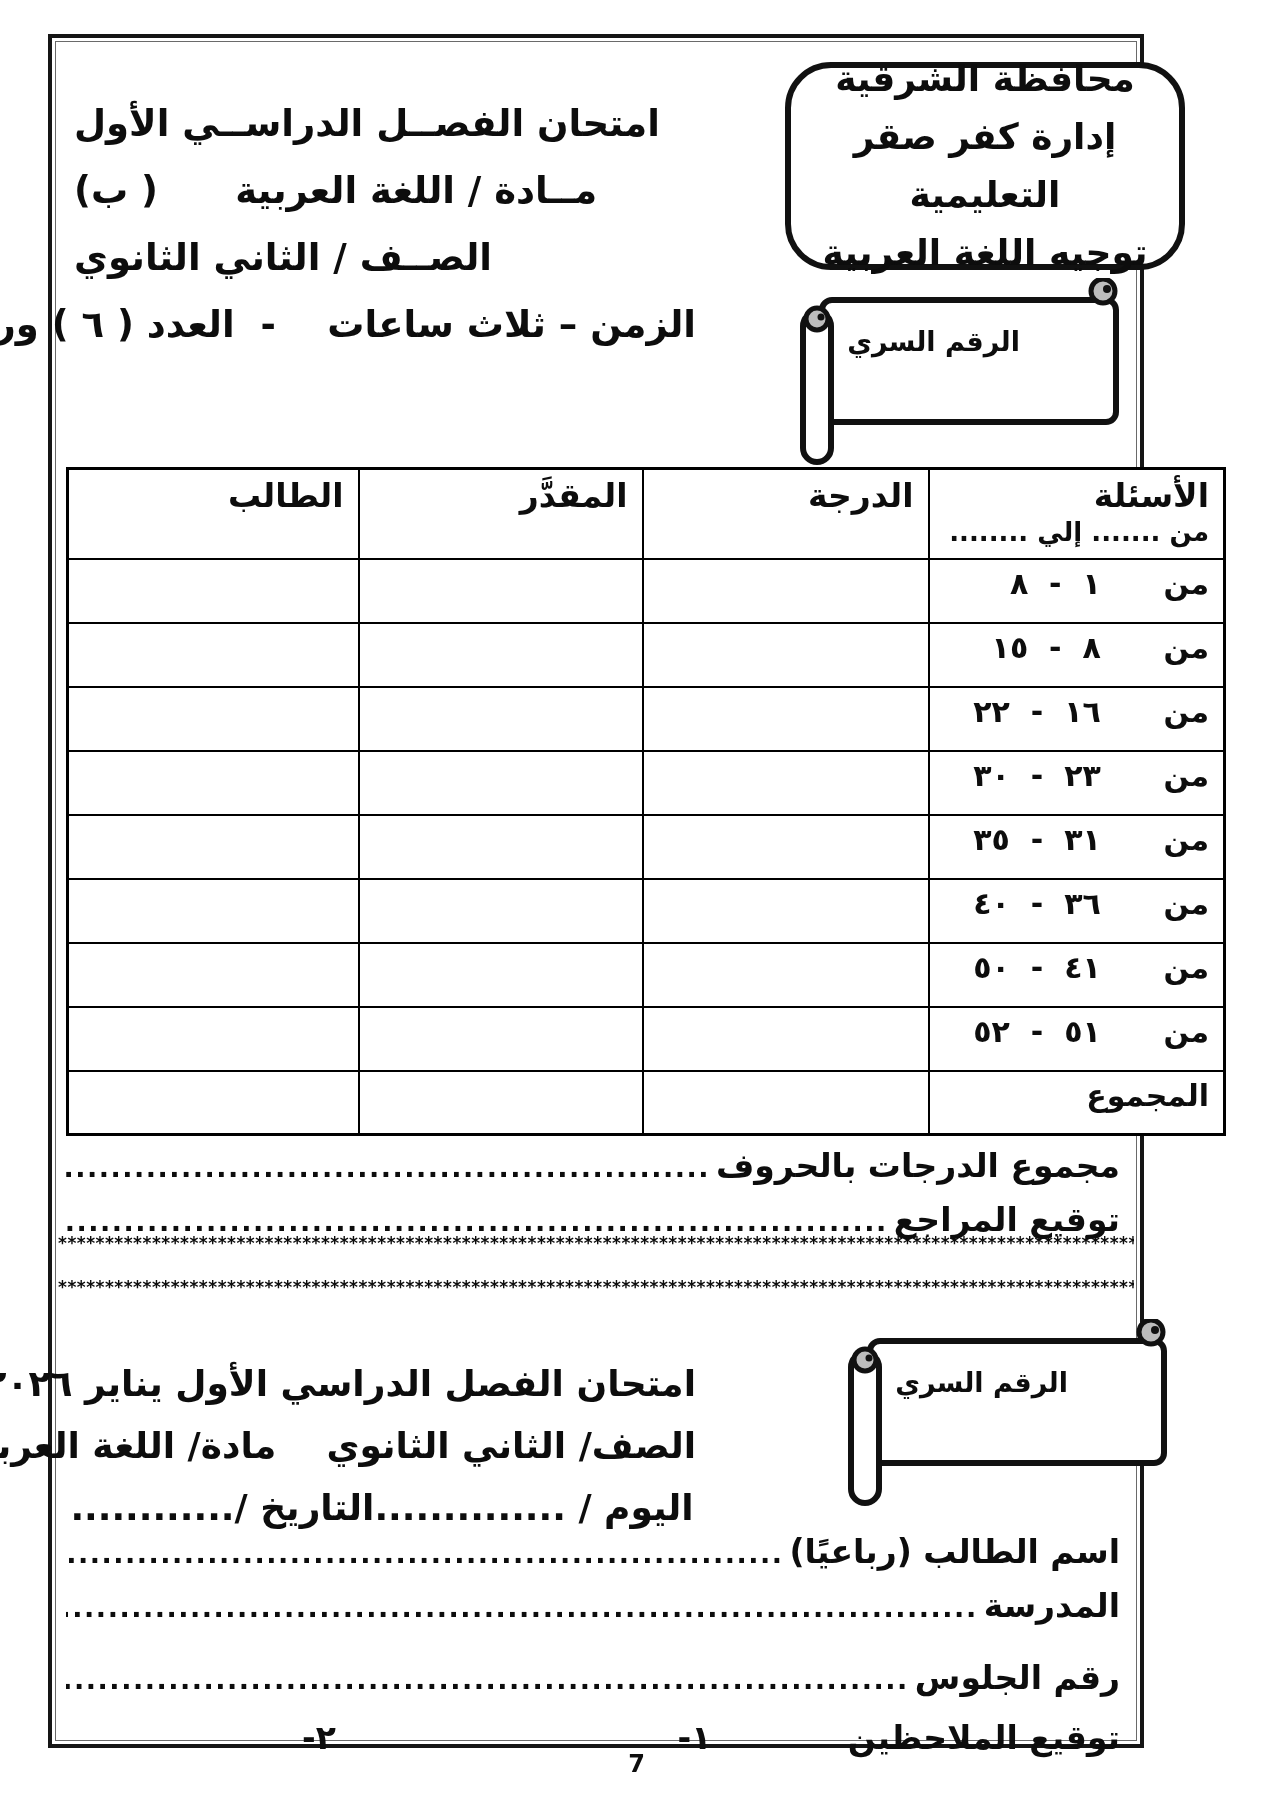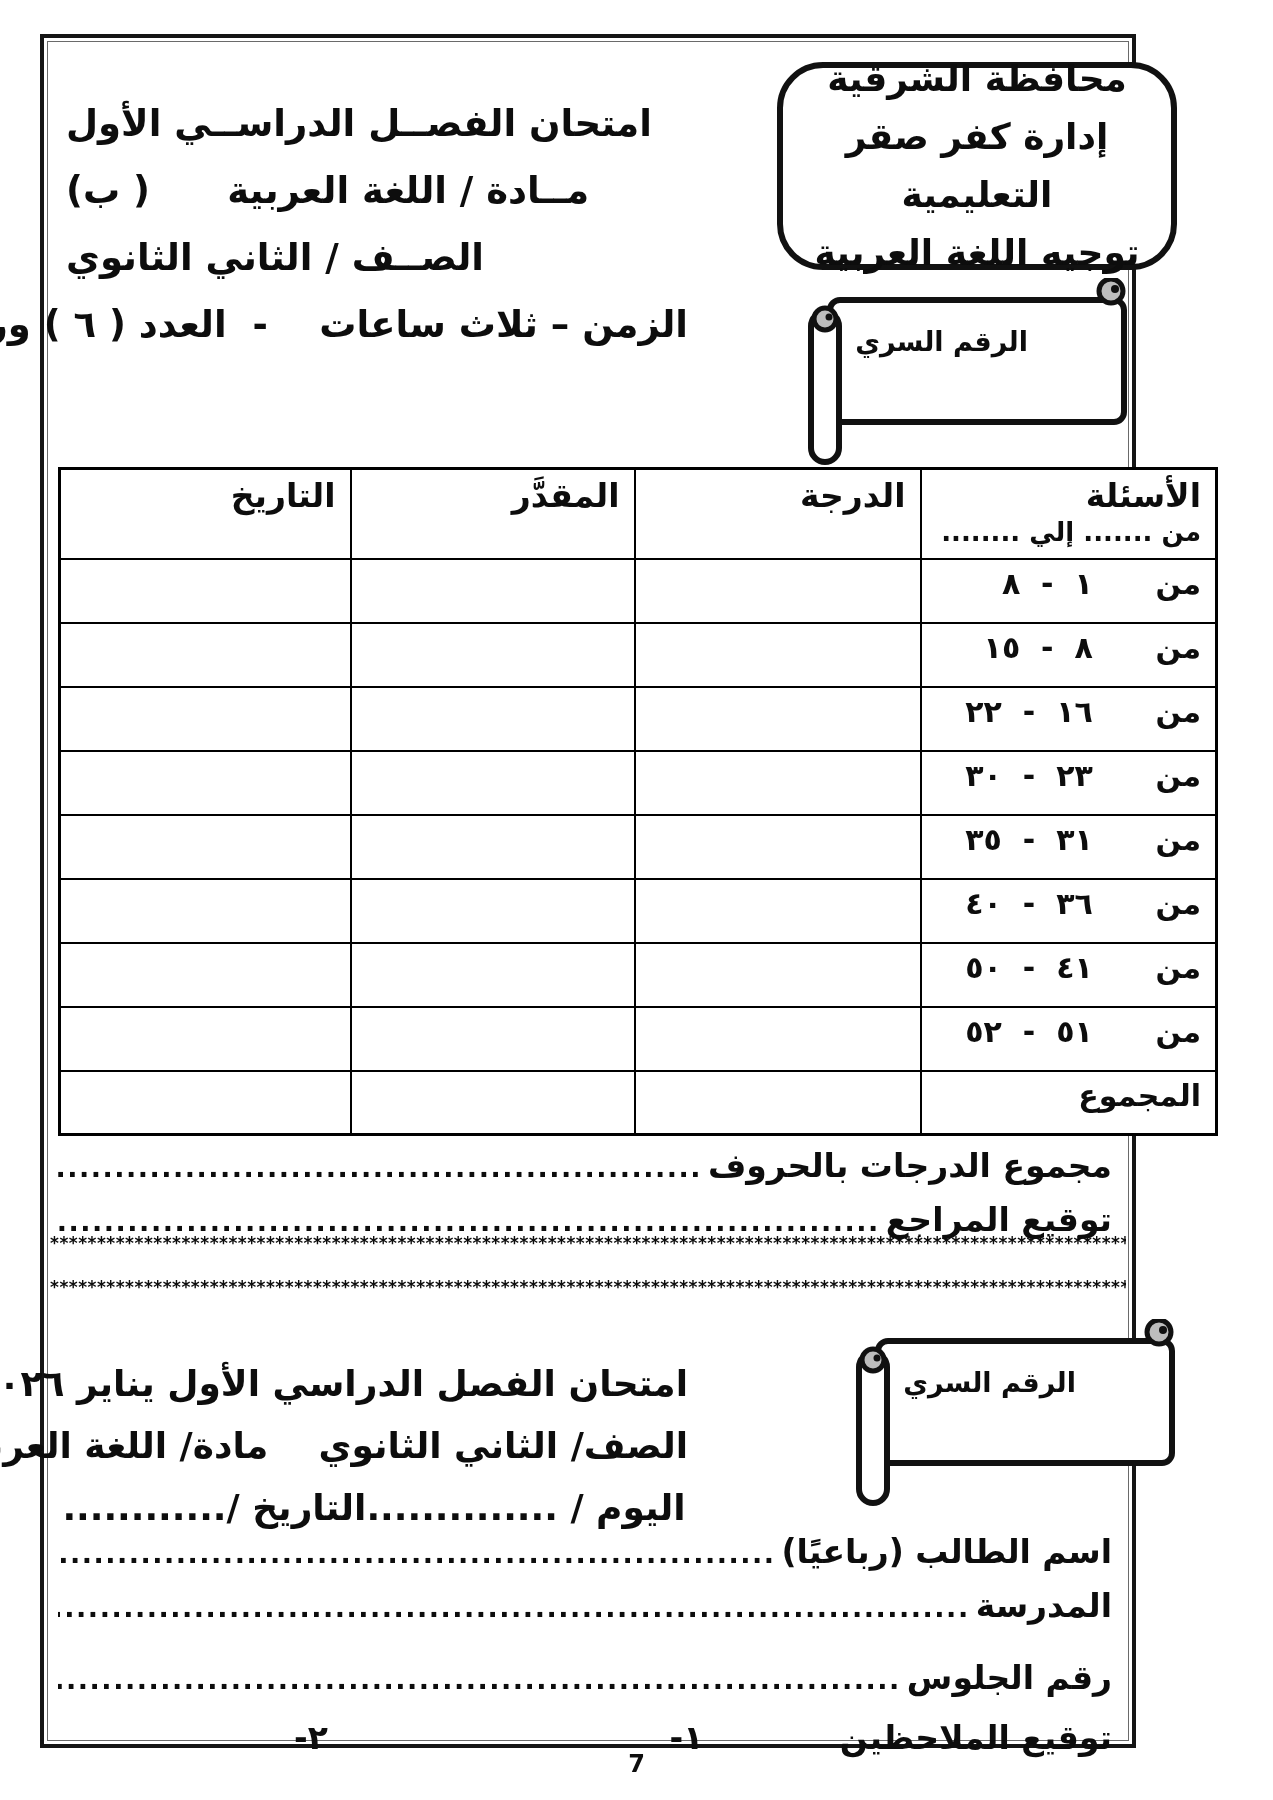--- a/index.html
+++ b/index.html
@@ -1,39 +1,39 @@
 <!DOCTYPE html>
 <html lang="ar" dir="rtl"><head>
 <meta charset="utf-8">
 <style>
   html,body{margin:0;padding:0;background:#fff;}
   body{
     width:1273px;height:1800px;position:relative;overflow:hidden;
     font-family:"DejaVu Sans",sans-serif;font-weight:bold;color:#0d0d0d;
   }
   .sheet{
-    position:absolute;left:40px;top:34px;width:1096px;height:1714px;
+    position:absolute;left:48px;top:34px;width:1096px;height:1714px;
     border:4px solid #151515;box-sizing:border-box;background:#fff;direction:rtl;
   }
   .inner-line{
     position:absolute;left:3px;top:3px;right:3px;bottom:3px;
     border:1.5px solid #6a6a6a;pointer-events:none;z-index:0;
   }
   .gov-box{
     position:absolute;left:733px;top:24px;width:400px;height:208px;
     border:6px solid #111;border-radius:46px;box-sizing:border-box;
     display:flex;flex-direction:column;justify-content:center;align-items:center;
     font-size:36px;line-height:58px;text-align:center;z-index:2;background:#fff;
   }
   .exam-header{
     position:absolute;left:22px;top:52px;width:622px;text-align:left;z-index:2;
     font-size:37px;line-height:67px;
   }
   .exam-header div{white-space:pre;}
-  .scroll{position:absolute;width:324px;height:190px;z-index:2;margin-left:16px;}
+  .scroll{position:absolute;width:324px;height:190px;z-index:2;}
   .scroll svg{position:absolute;left:0;top:0;}
   .scroll .scroll-label{
     position:absolute;right:104px;top:48px;font-size:27px;z-index:3;white-space:nowrap;
   }
   .exam-table{
     position:absolute;left:14px;top:429px;width:1157px;z-index:2;
     border-collapse:collapse;direction:rtl;table-layout:fixed;background:#fff;
     border:3px solid #000;
   }
   .exam-table th,.exam-table td{
@@ -112,21 +112,21 @@
         <col style="width:291px">
       </colgroup>
     <tbody>
         <tr class="hdr">
       <th>
         <div>الأسئلة</div>
         <div class="sub">من ....... إلي ........</div>
       </th>
       <th>الدرجة</th>
       <th>المقدَّر</th>
-      <th>التاريخ</th>
+      <th>الطالب</th>
     </tr>
     <tr class="data-row">
           <td class="range">من      ١  -  ٨</td>
           <td></td>
           <td></td>
           <td></td>
         </tr>
     <tr class="data-row">
           <td class="range">من      ٨  -  ١٥</td>
           <td></td>

